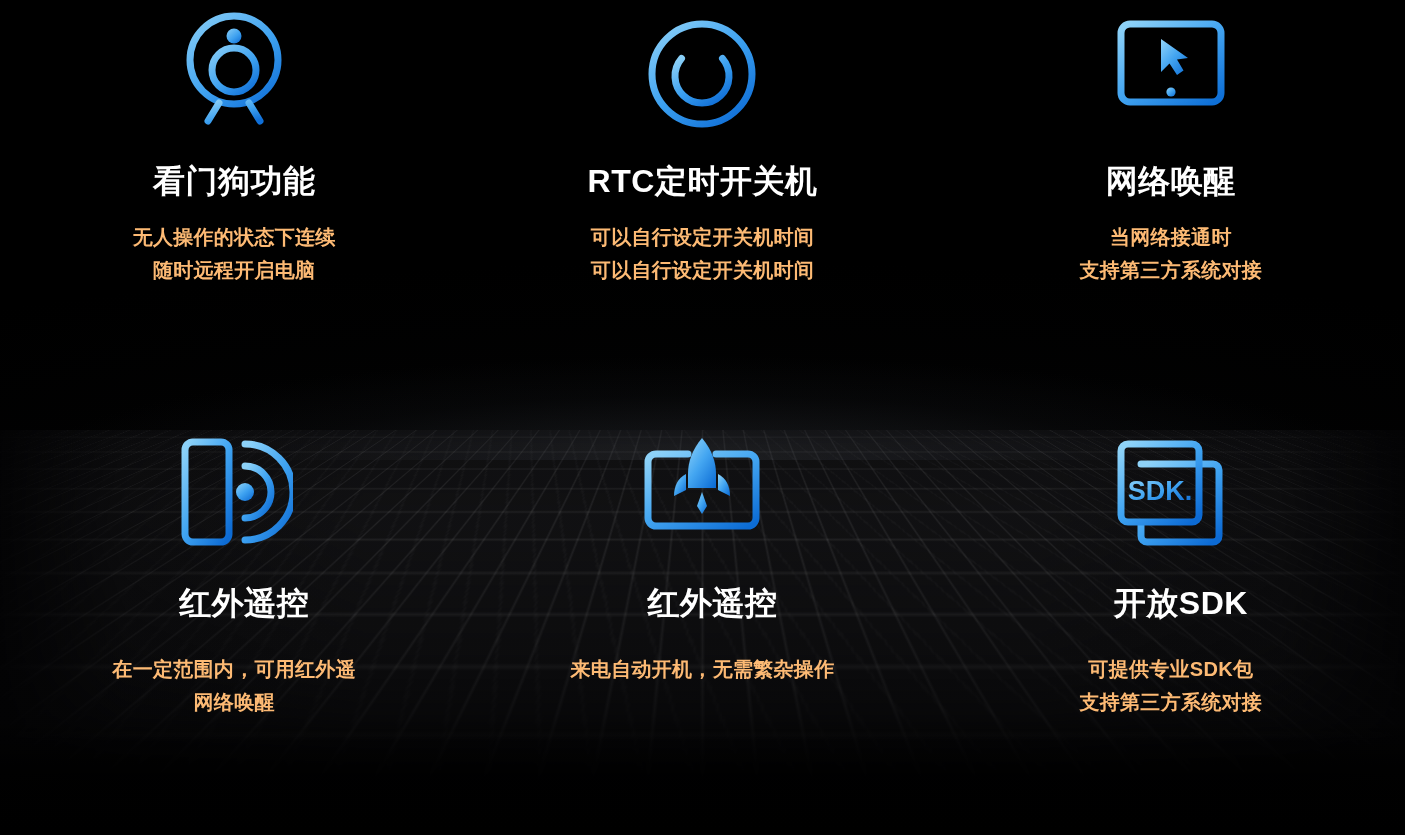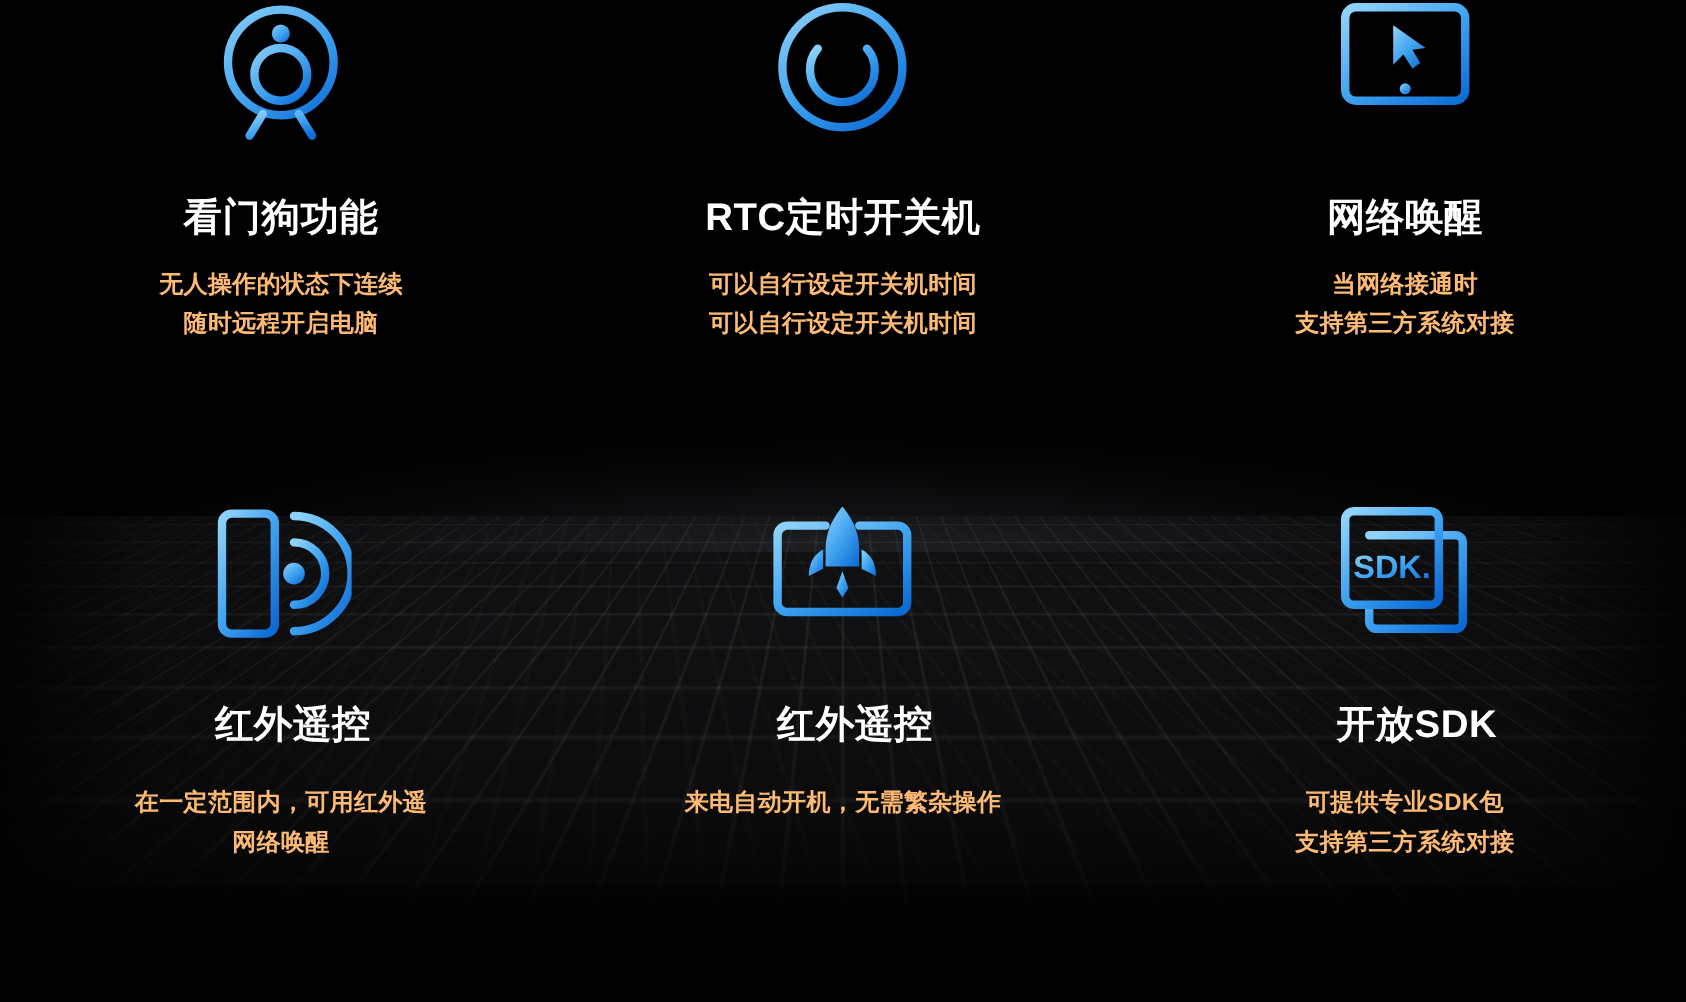--- a/index.html
+++ b/index.html
@@ -116,21 +116,21 @@
   .feature-card {
     display: flex;
     flex-direction: column;
     align-items: center;
   }
 
   .icon-wrap {
     width: 130px;
     height: 130px;
     display: flex;
-    align-items: flex-start;
+    align-items: flex-end;
     justify-content: center;
   }
   .icon-wrap svg { display: block; }
 
   .feature-title {
     margin-top: 34px;
     font-size: 32px;
     font-weight: 700;
     color: #ffffff;
     letter-spacing: 0.5px;

